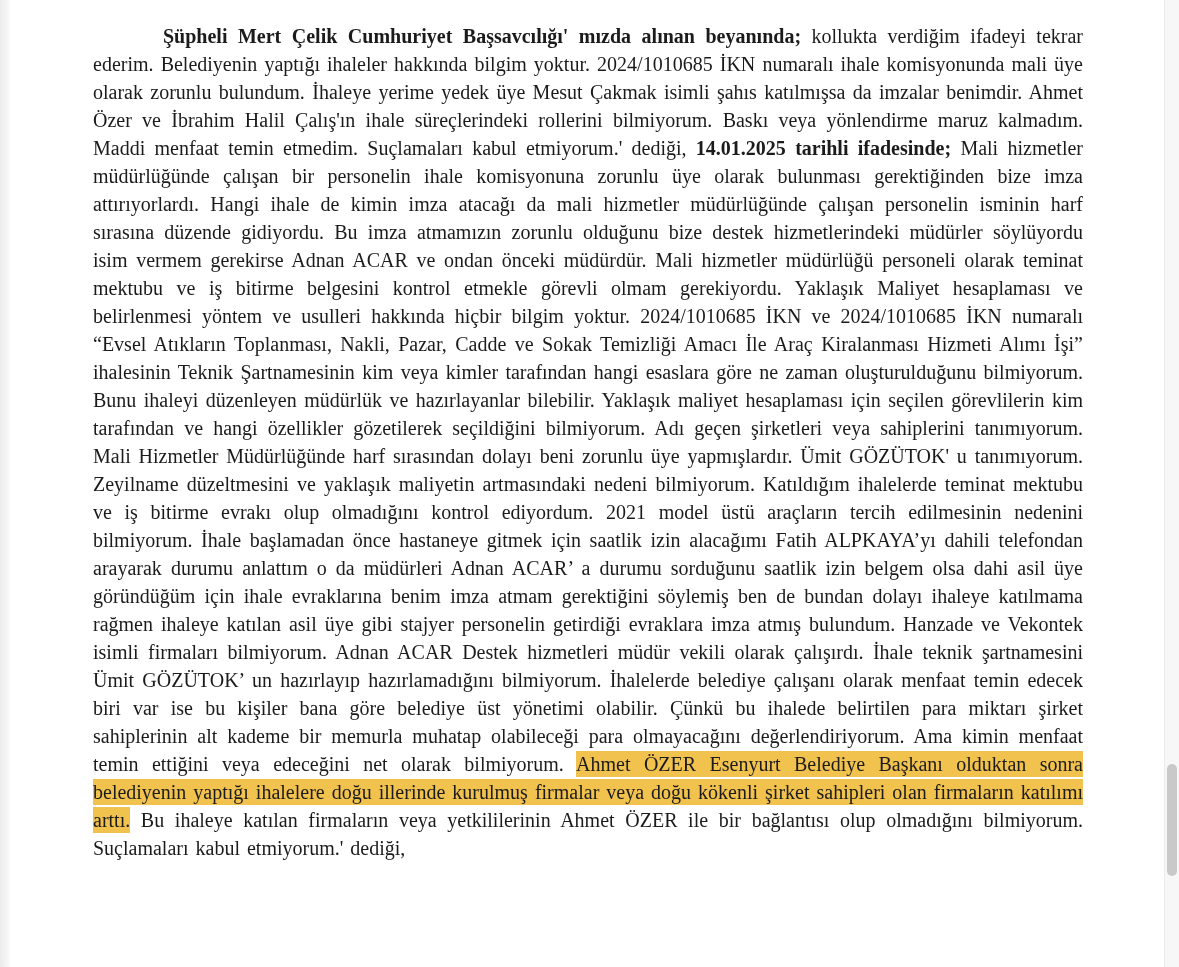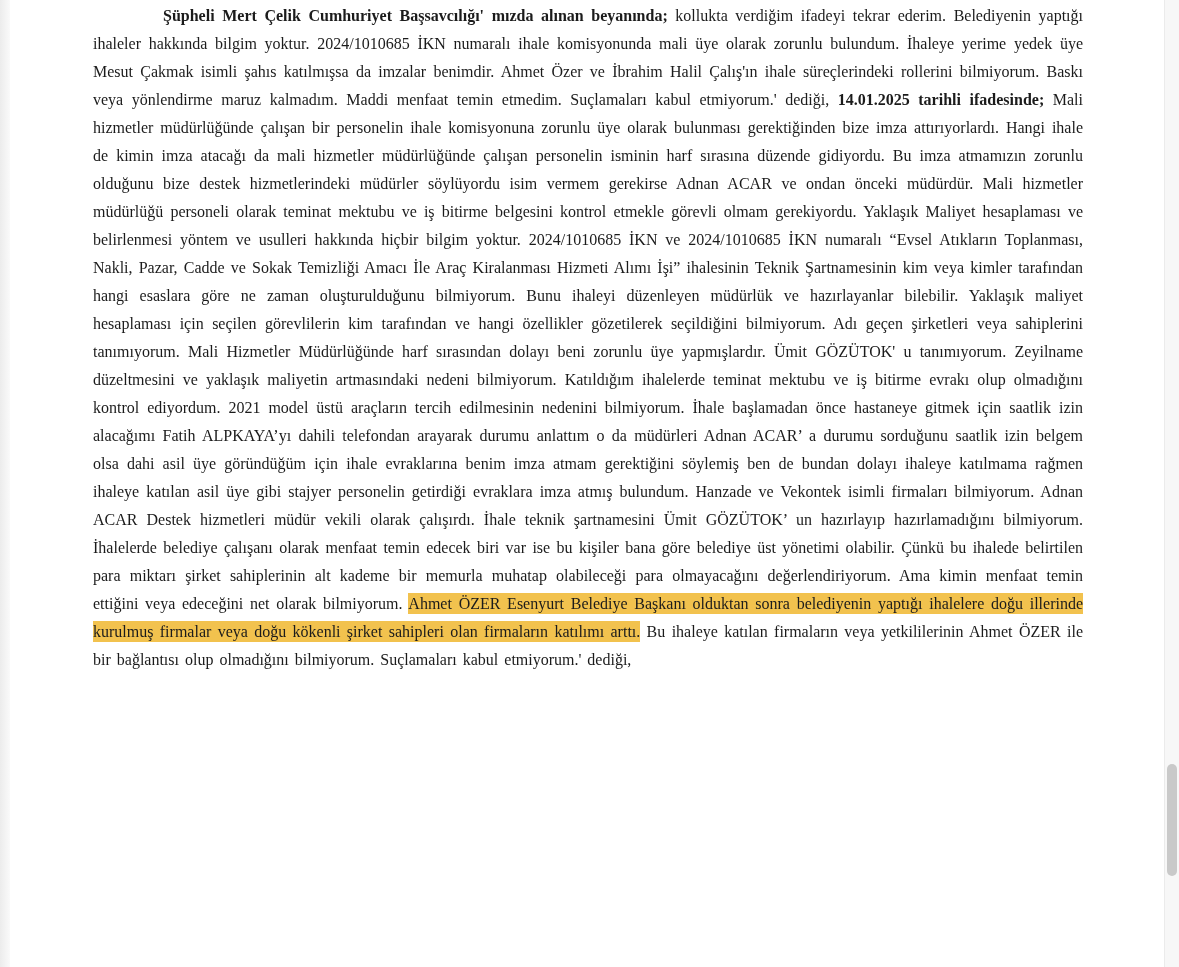--- a/index.html
+++ b/index.html
@@ -25,26 +25,26 @@
   }
   .page {
     position: absolute;
     left: 10px; top: 0;
     width: 1155px;
     height: 967px;
     background: #ffffff;
   }
   .doc-paragraph {
     margin: 0;
-    padding-top: 2px;
+    padding-top: 22px;
     margin-left: 83px;
     width: 990px;
     text-align: justify;
     text-indent: 70px;
-    font-size: 16px;
+    font-size: 20px;
     line-height: 28px;
     word-spacing: 2px;
     color: #1b1b1b;
   }
   .seg.bold { font-weight: bold; }
   mark.highlight {
     background-color: #F2C24E;
     color: #1b1b1b;
     padding: 2px 0;
   }

